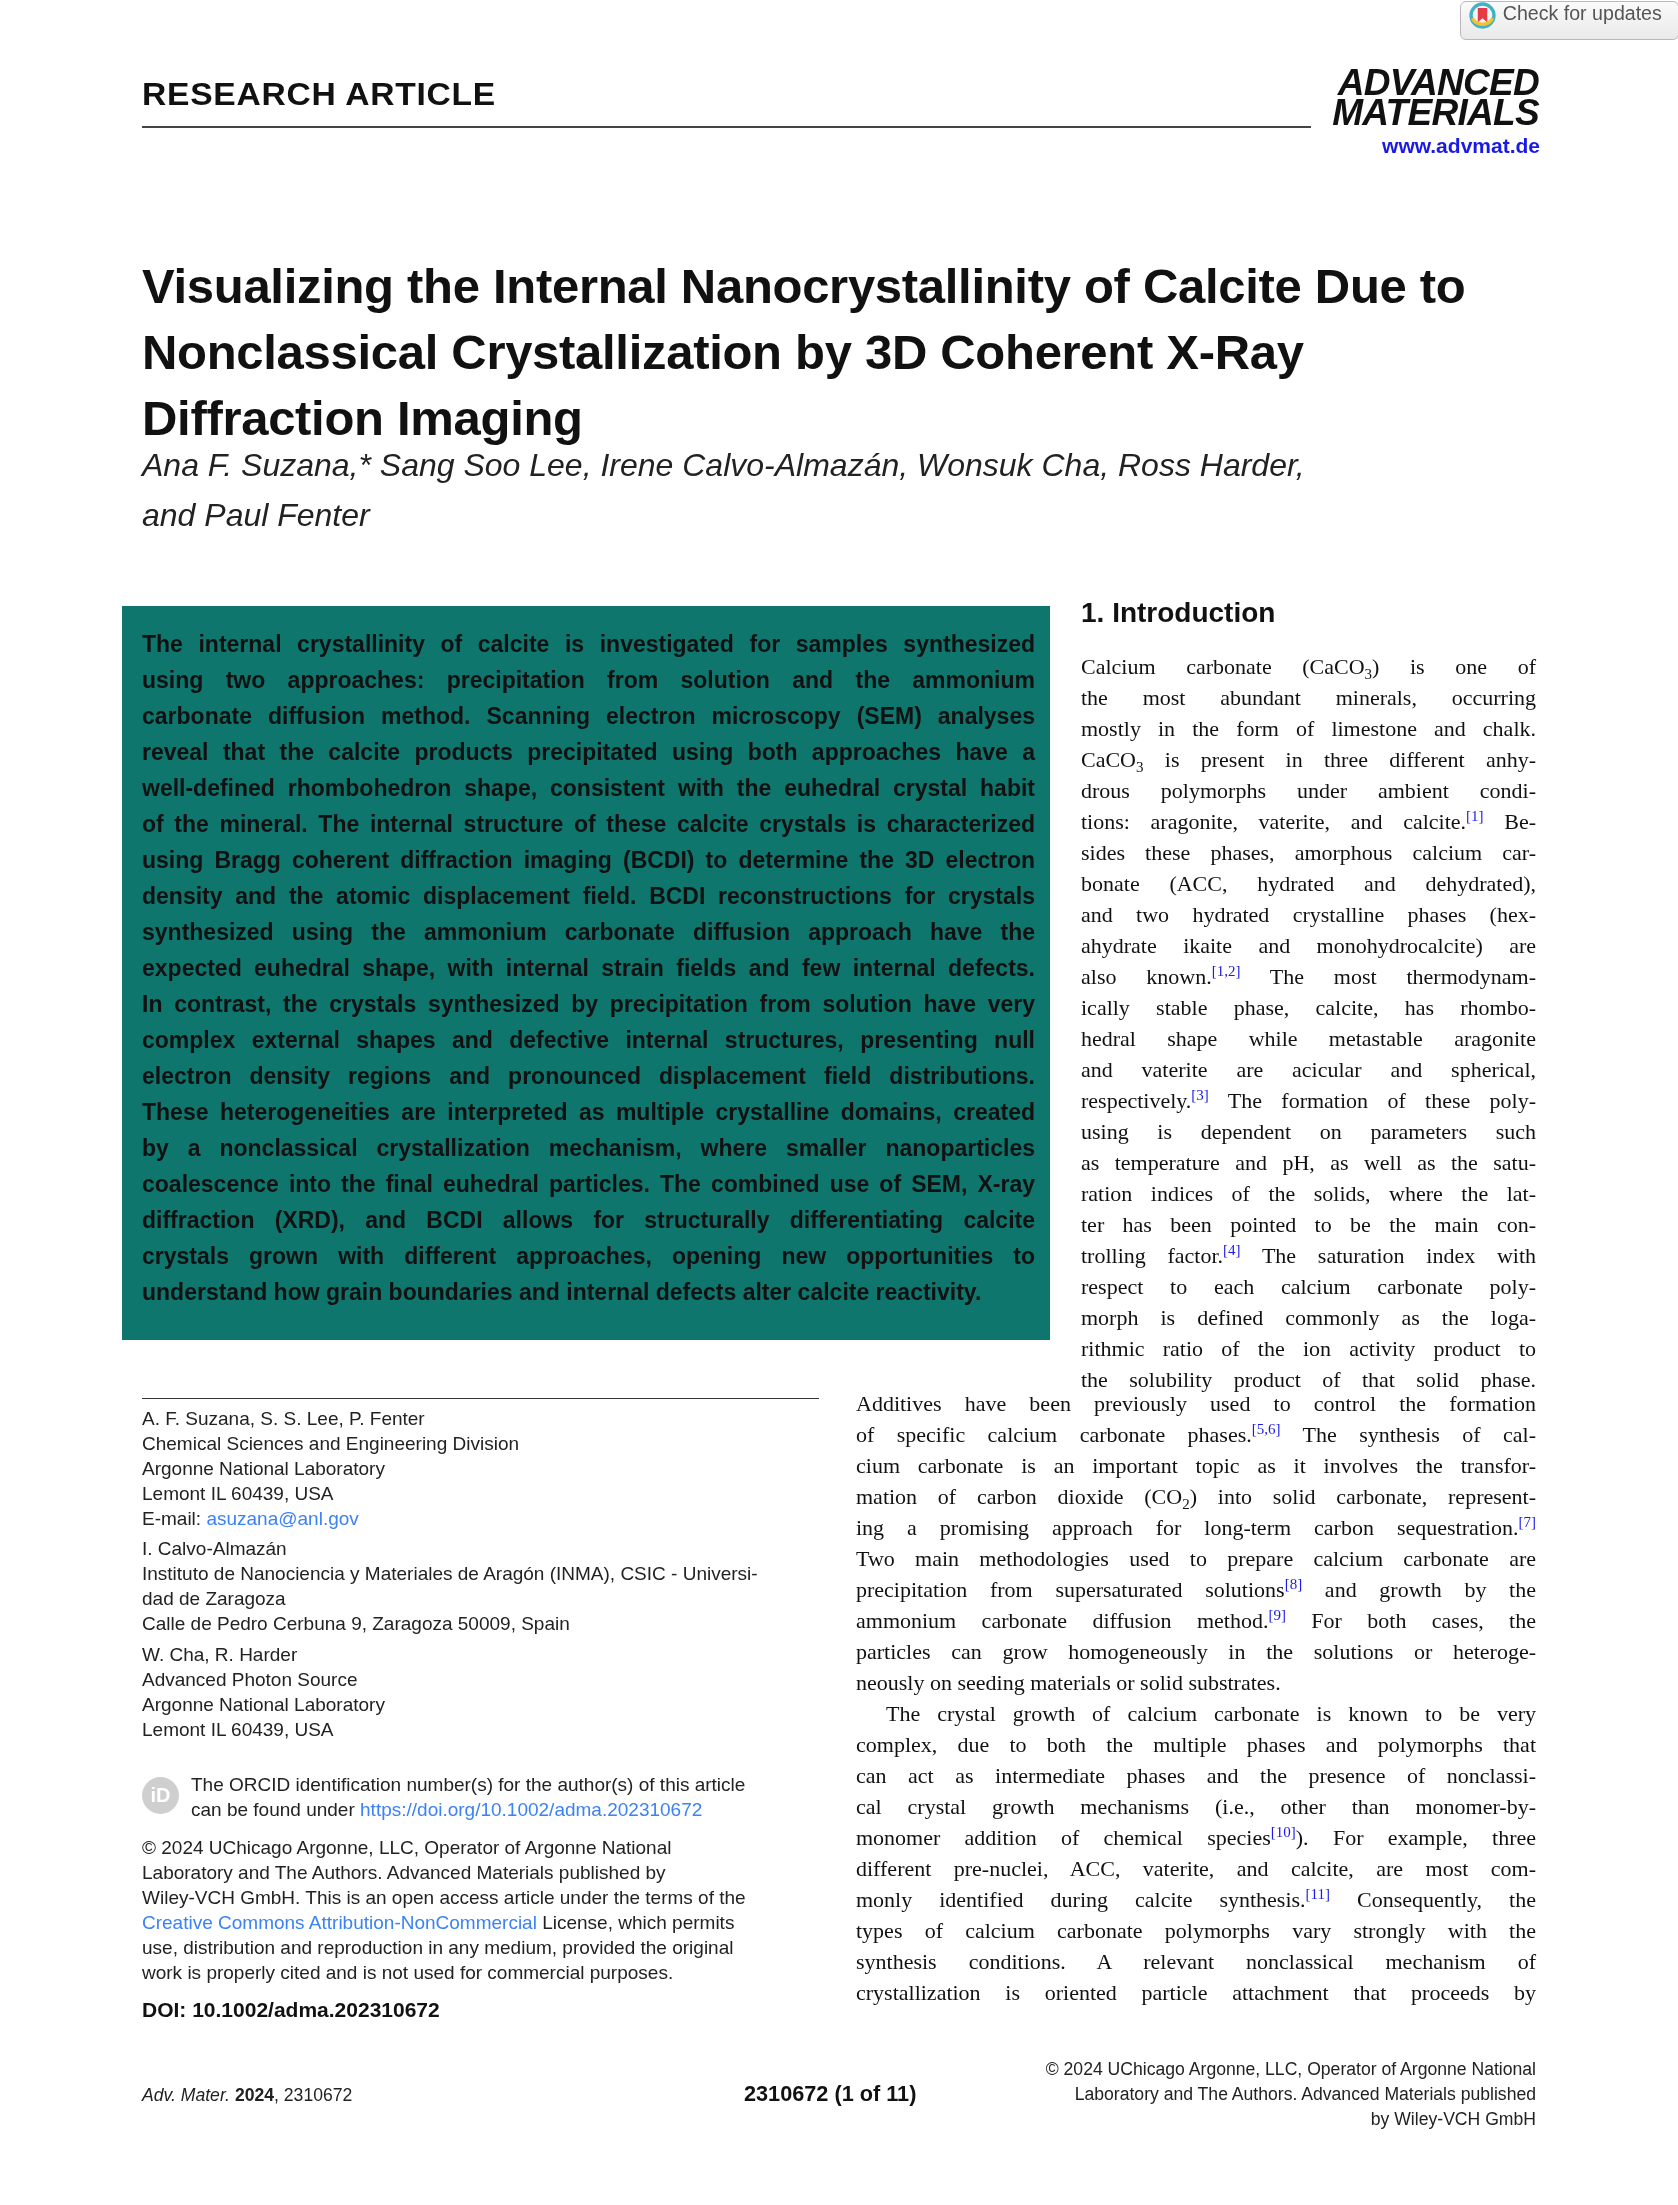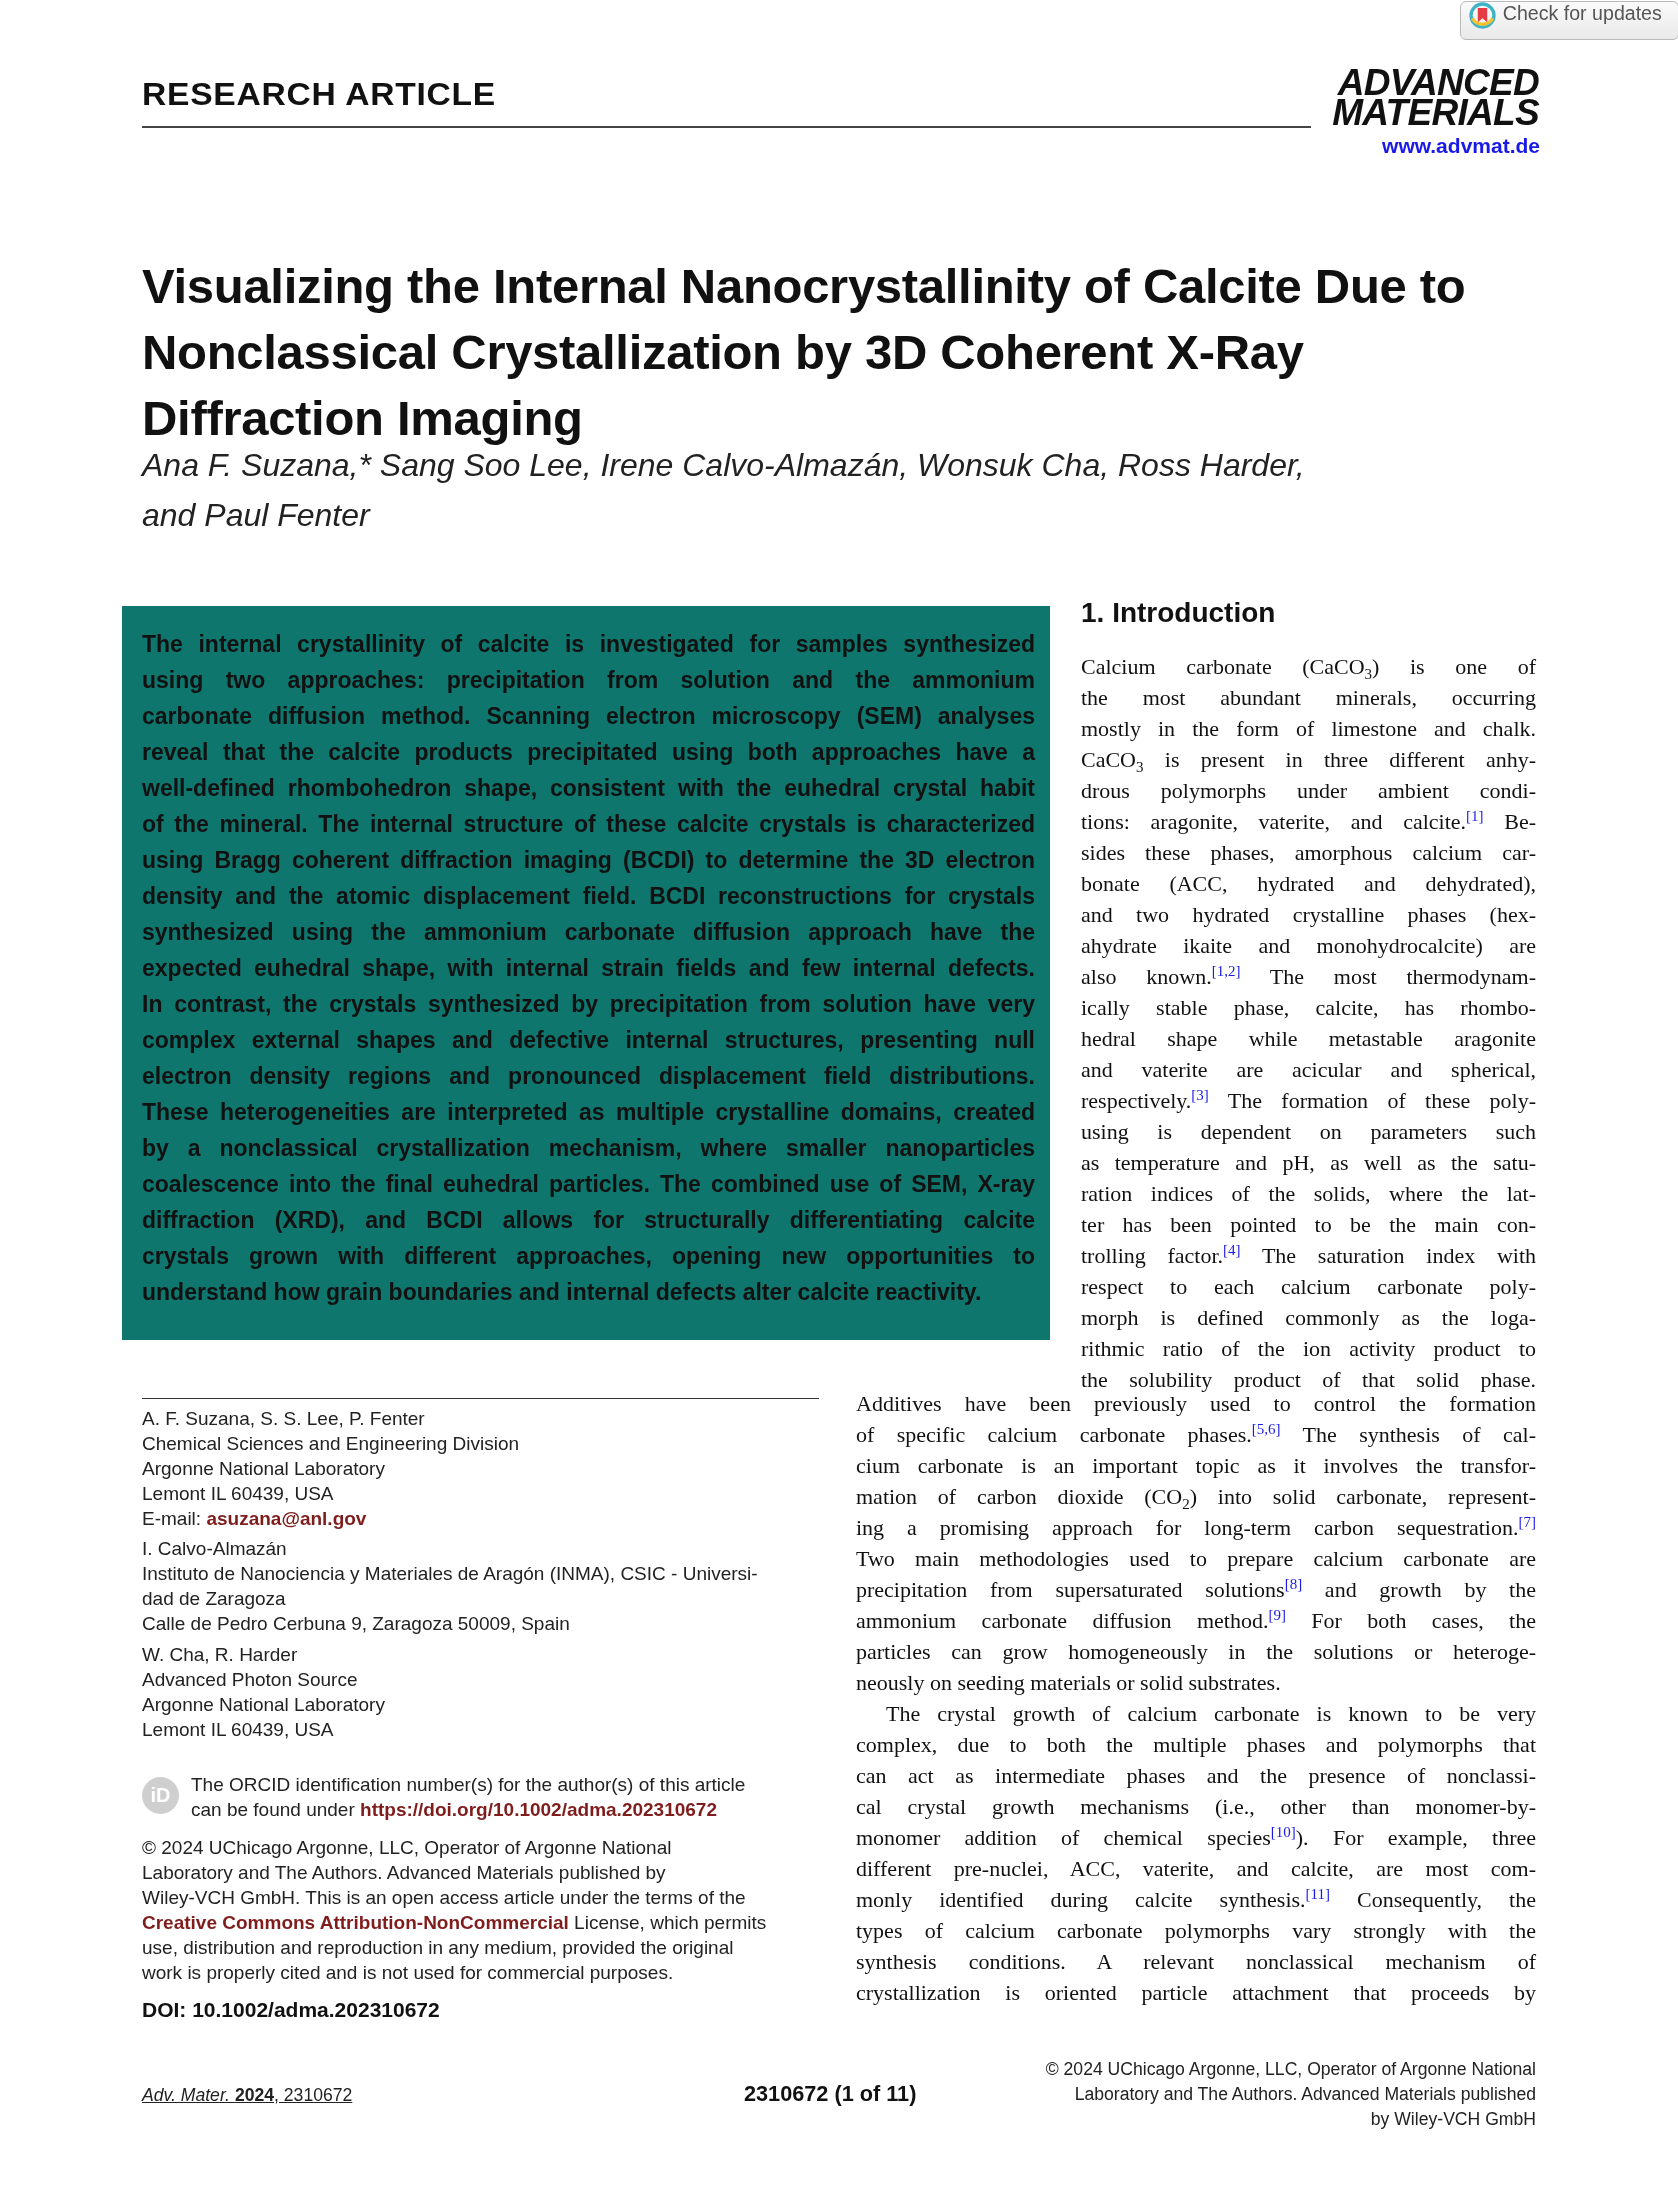--- a/index.html
+++ b/index.html
@@ -1,20 +1,20 @@
 <!DOCTYPE html>
 <html style="font-size:10.8px"><head>
 <meta charset="utf-8">
 <style>
   html, body { margin: 0; padding: 0; background: #ffffff; }
   body { width: 1678px; height: 2205px; position: relative; overflow: hidden; color: #111; }
   .abs { position: absolute; }
   .sans { font-family: "Liberation Sans", "DejaVu Sans", sans-serif; }
   .serif { font-family: "Liberation Serif", "DejaVu Serif", serif; }
-  .link { color: #7f1d1d; font-weight: bold; }
+  .link { color: #3b82f6; }
 
   
   .cfu { left: 1460px; top: 1.4px; width: 219px; height: 39px; border: 1.4px solid #b9b9b9; border-radius: 6px;
          background: linear-gradient(#fbfbfb, #e9e9e9); box-sizing: border-box; display: flex; align-items: flex-start; }
   .cfu-icon { width: 27px; height: 27px; margin-left: 8px; margin-right: 6.8px; }
   .cfu-text { font-size: 19.6px; color: #555; }
 
   .research { left: 142px; top: 76px; font-size: 32px; font-weight: 900; letter-spacing: 0.7px; transform: scaleX(1.05); transform-origin: left; }
   .rule-top { left: 142px; top: 126px; width: 1169px; height: 2px; background: #444; }
   .logo { left: 1316px; top: 68px; width: 223px; text-align: right; font-weight: 900; font-style: italic; font-size: 37px; line-height: 30px; letter-spacing: -0.7px; }
@@ -38,21 +38,21 @@
   .rule-aff { left: 142px; top: 1398px; width: 677px; height: 1.4px; background: #333; }
   .aff { left: 142px; top: 1406px; width: 683px; font-size: 19px; line-height: 25px; color: #222; }
   .aff .group { margin-bottom: 5.4px; }
   .orcid-row { left: 142px; top: 1772px; width: 683px; font-size: 19px; line-height: 25px; color: #222; }
   .orcid-icon { position: absolute; left: 0; top: 5.4px; width: 37px; height: 37px; border-radius: 50%; background: #cfcfcf; color: #fff;
                 font-size: 20px; font-weight: bold; text-align: center; line-height: 37px; }
   .orcid-text { position: absolute; left: 49px; top: 0; width: 636px; }
   .copyright { left: 142px; top: 1835px; width: 683px; font-size: 19px; line-height: 25px; color: #222; }
   .doi { left: 142px; top: 1998px; font-size: 21px; font-weight: bold; }
 
-  .foot-left { left: 142px; top: 2085px; font-size: 17.6px; color: #222; text-decoration: underline; }
+  .foot-left { left: 142px; top: 2085px; font-size: 17.6px; color: #222; }
   .foot-center { left: 744px; top: 2081px; font-size: 21.7px; font-weight: bold; }
   .foot-right { left: 1015px; top: 2057px; width: 521px; text-align: right; font-size: 17.6px; line-height: 25px; color: #222; }
 </style>
 </head>
 <body>
 
 <div class="abs cfu sans">
   <svg class="cfu-icon" viewBox="0 0 40 40">
     <circle cx="20" cy="20" r="17" fill="none" stroke="#3fb3c8" stroke-width="5"></circle>
     <path d="M5 24 A17 17 0 0 0 35 24" fill="none" stroke="#f2c230" stroke-width="5"></path>

